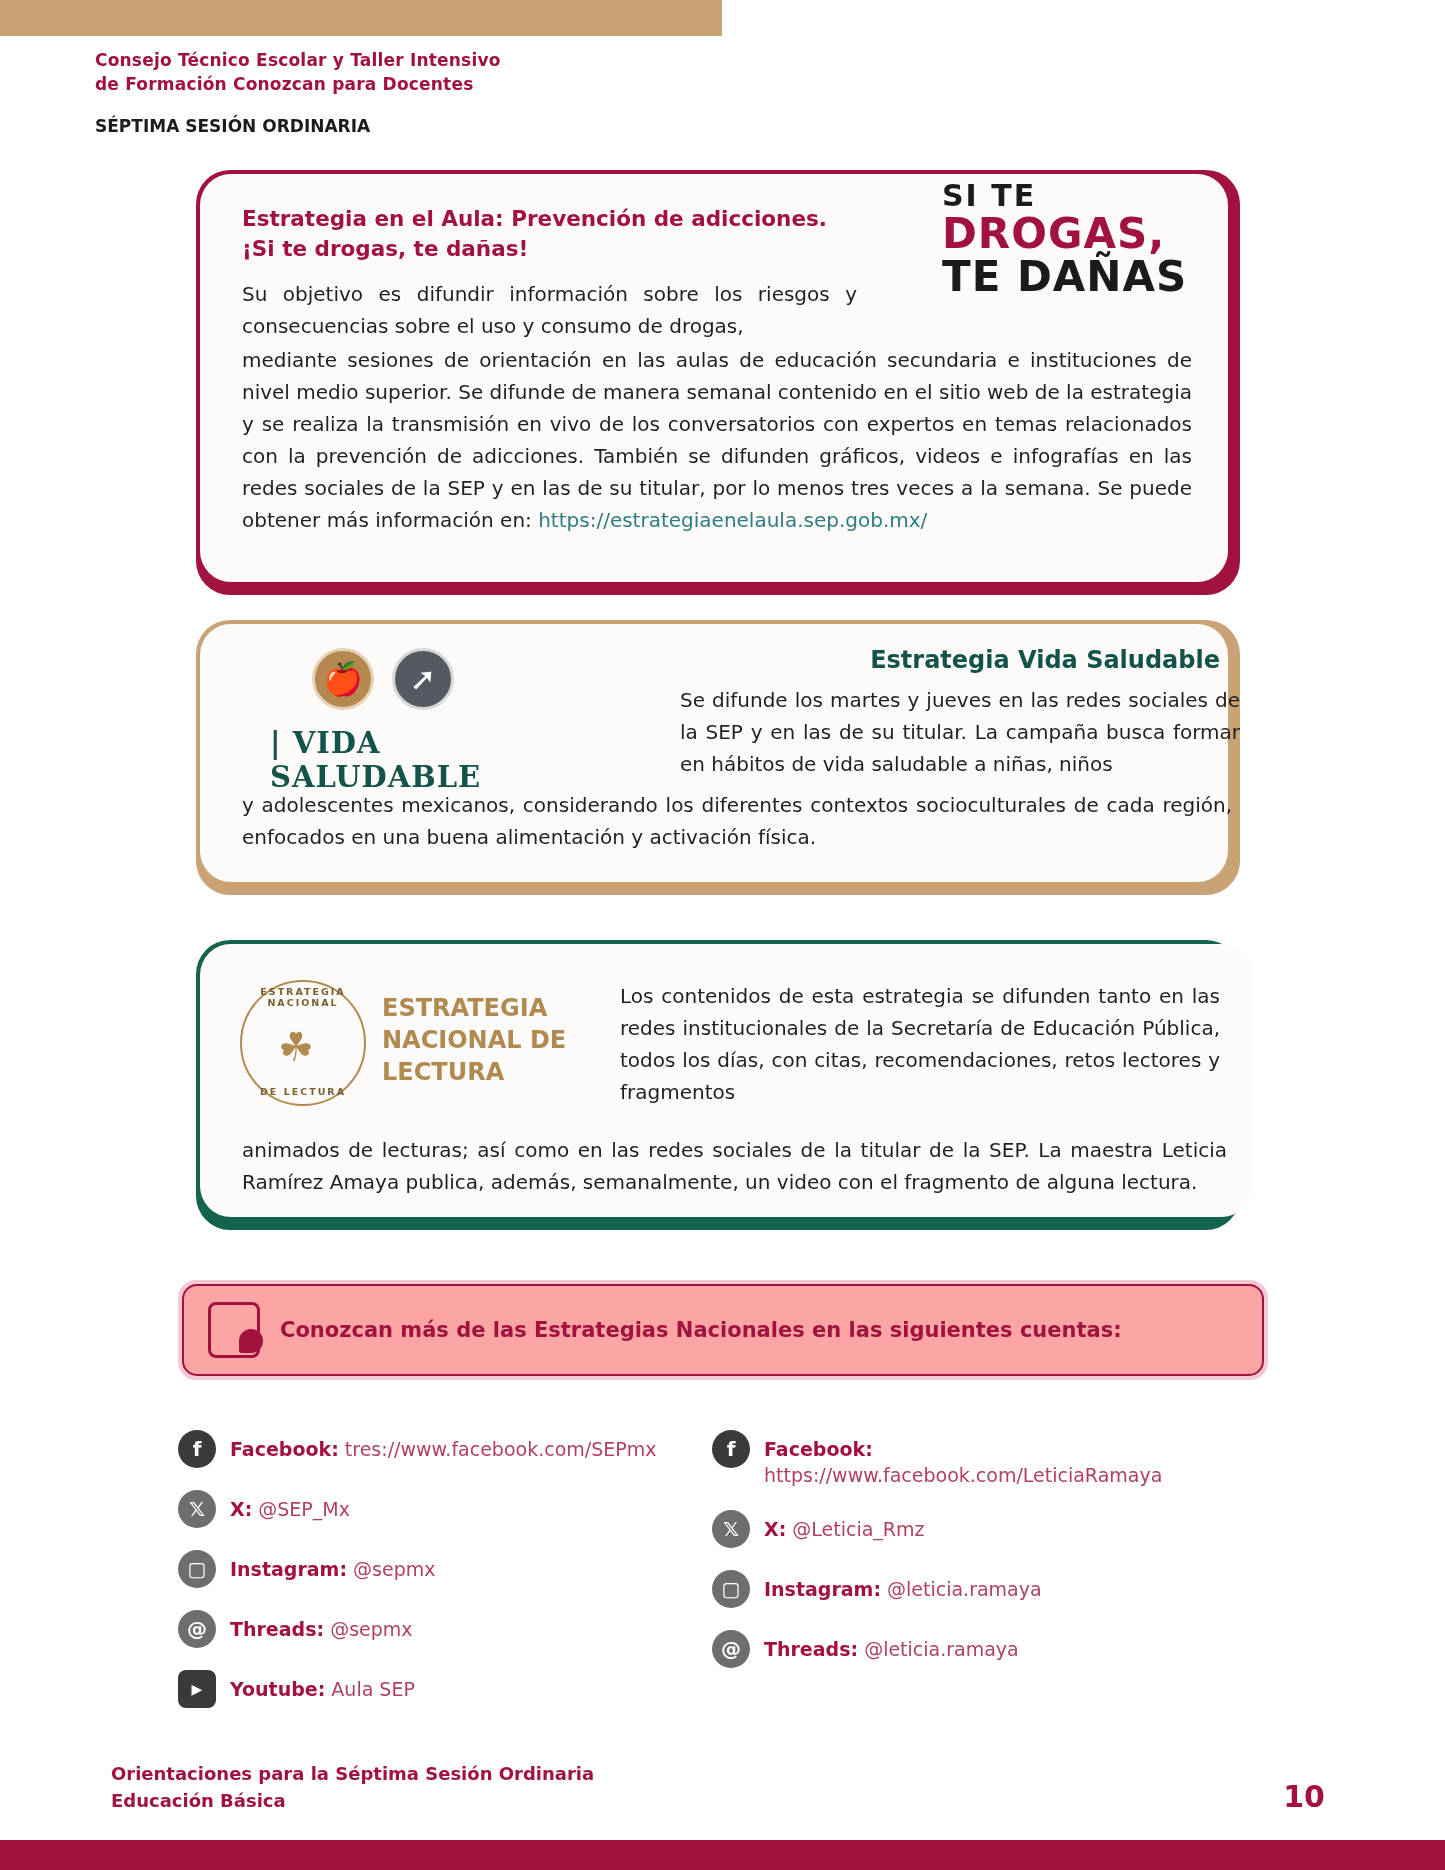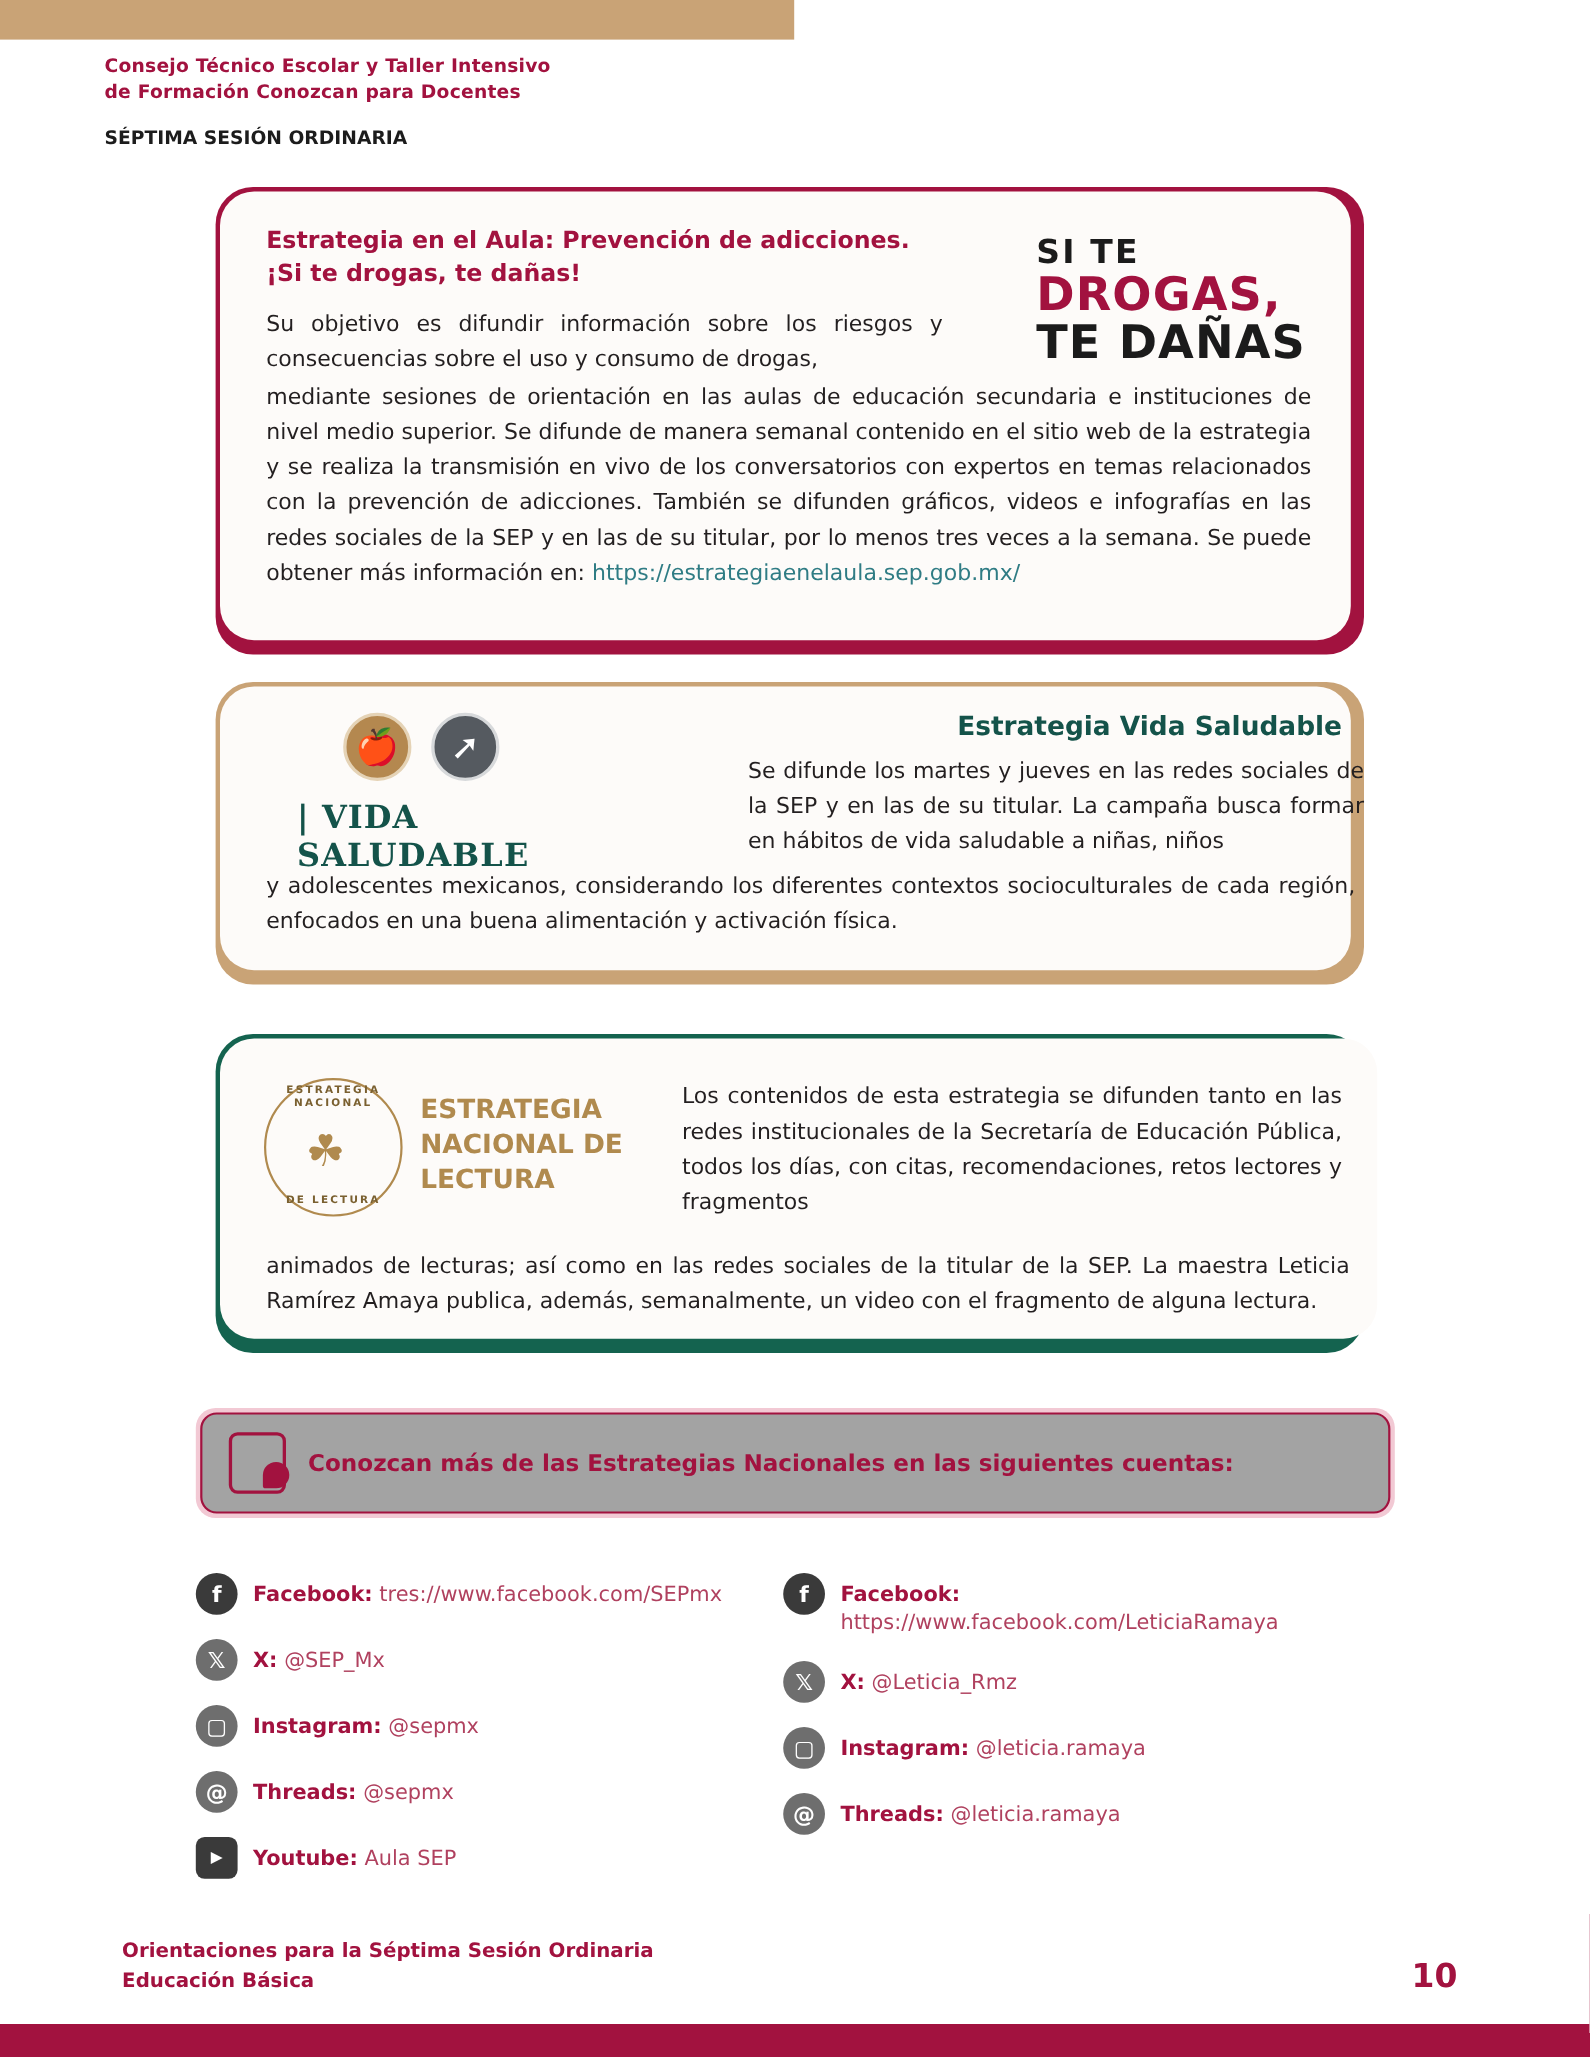--- a/index.html
+++ b/index.html
@@ -46,21 +46,21 @@
   }
   .card1-title {
     color:#a2123f; font-weight:bold; font-size:21.5px; line-height:30px;
     max-width:640px;
   }
   .card1-body {
     margin-top:14px; color:#231f20; font-size:20px; line-height:32px;
     text-align:justify;
   }
   .logo-drogas {
-    position:absolute; right:36px; top:38px; width:250px; height:130px;
+    position:absolute; right:36px; top:4px; width:250px; height:130px;
     color:#1b1b1b;
     font-family:"DejaVu Sans", sans-serif;
     font-weight:bold;
   }
   .logo-drogas .l1 { font-size:30px; letter-spacing:2px; }
   .logo-drogas .l2 { font-size:42px; letter-spacing:1px; margin-top:-4px;}
   .logo-drogas .l3 { font-size:42px; letter-spacing:1px; margin-top:-6px;}
   .logo-drogas .accent { color:#a2123f; }
   .link { color:#2f7c84; text-decoration:none; }
 
@@ -139,21 +139,21 @@
     color:#231f20; font-size:20px; line-height:32px; text-align:justify;
   }
 
   
   .banner-outer {
     position:absolute; left:178px; top:1280px; width:1090px; height:100px;
     background:#f2c9d4; border-radius:18px;
   }
   .banner-inner {
     position:absolute; left:4px; top:4px; width:1082px; height:92px;
-    background:#a3a3a3; border:2px solid #a2123f; border-radius:15px;
+    background:#fca5a5; border:2px solid #a2123f; border-radius:15px;
     display:flex; align-items:center; padding-left:24px;
   }
   .banner-icon {
     width:52px; height:56px; border:3px solid #a2123f; border-radius:8px;
     position:relative; margin-right:20px;
   }
   .banner-icon:after {
     content:""; position:absolute; right:-6px; bottom:2px;
     width:24px; height:24px; background:#a2123f;
     border-radius:50% 50% 50% 10%;

